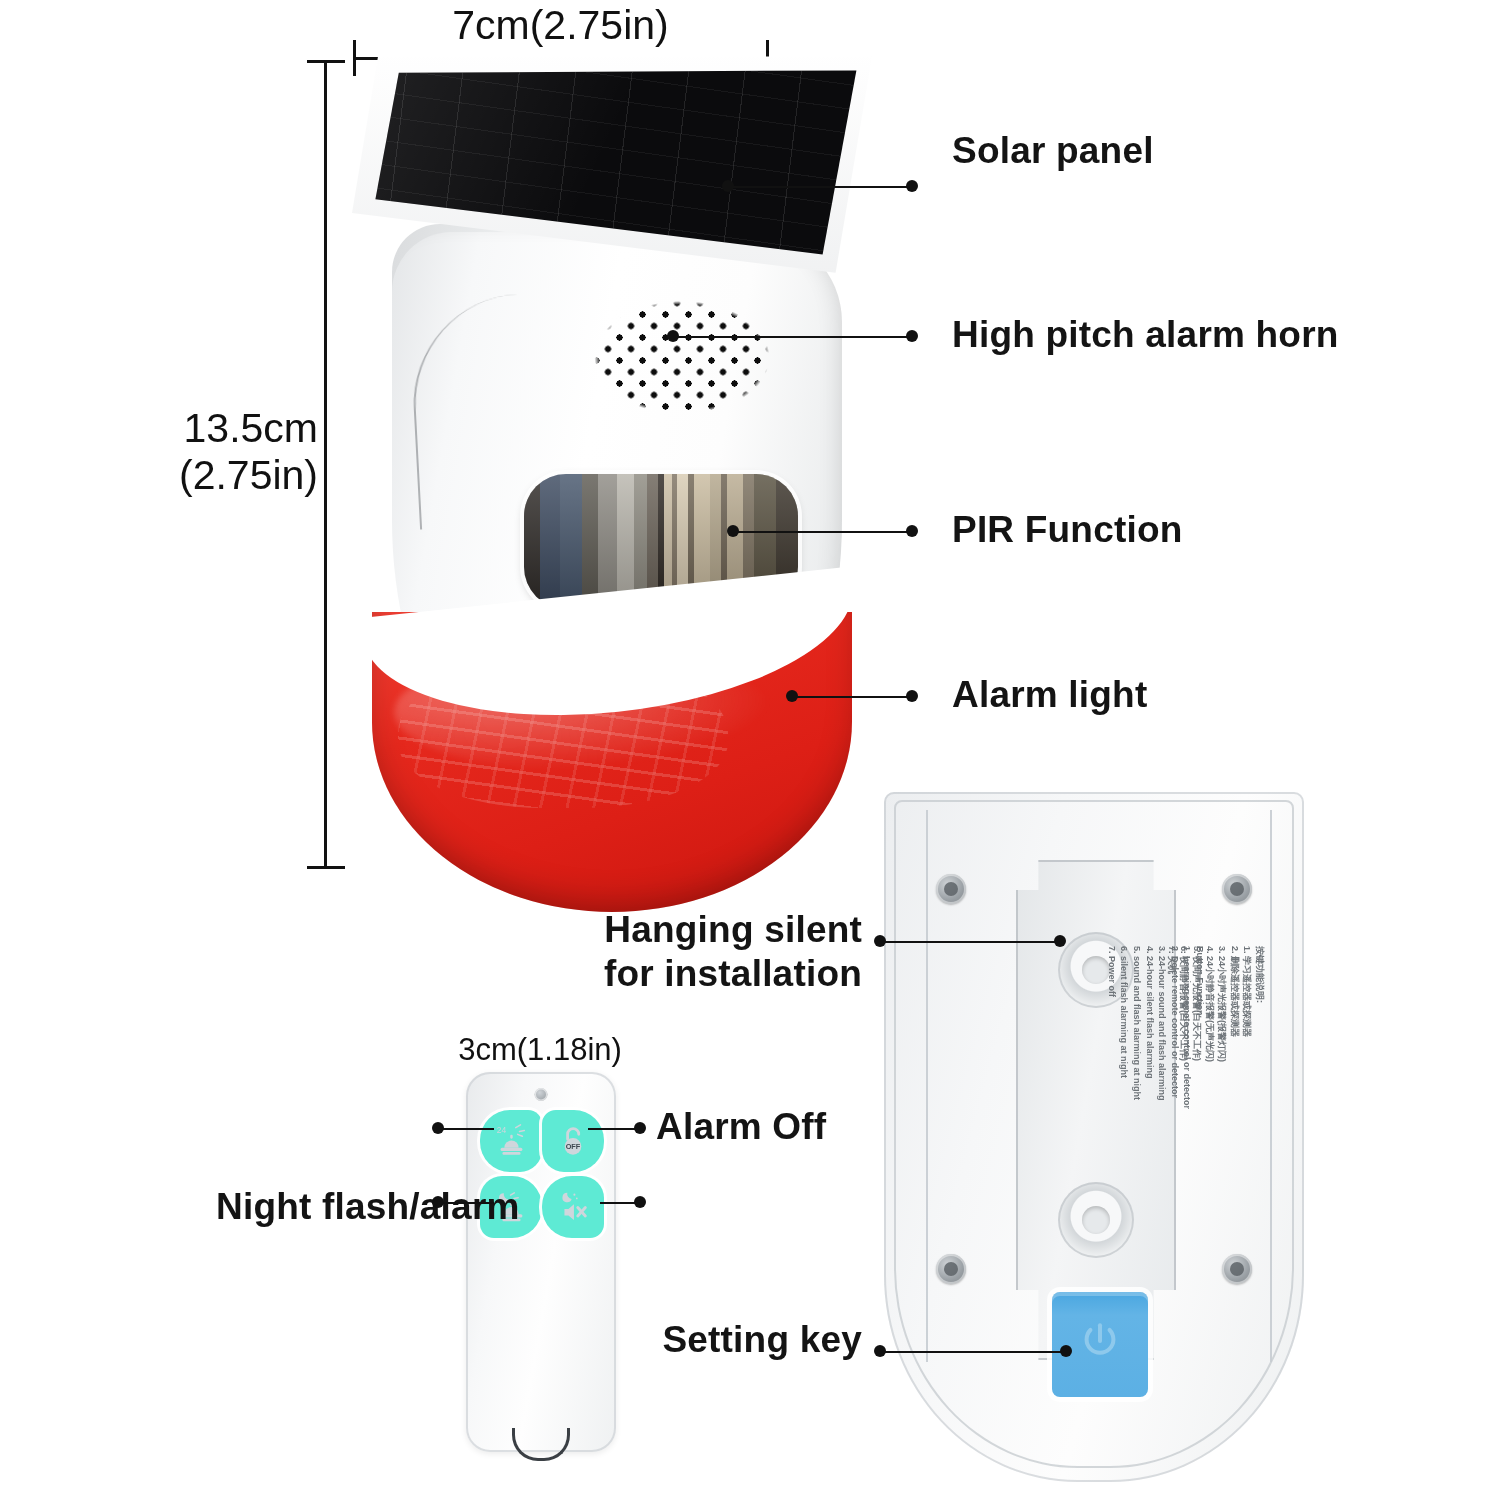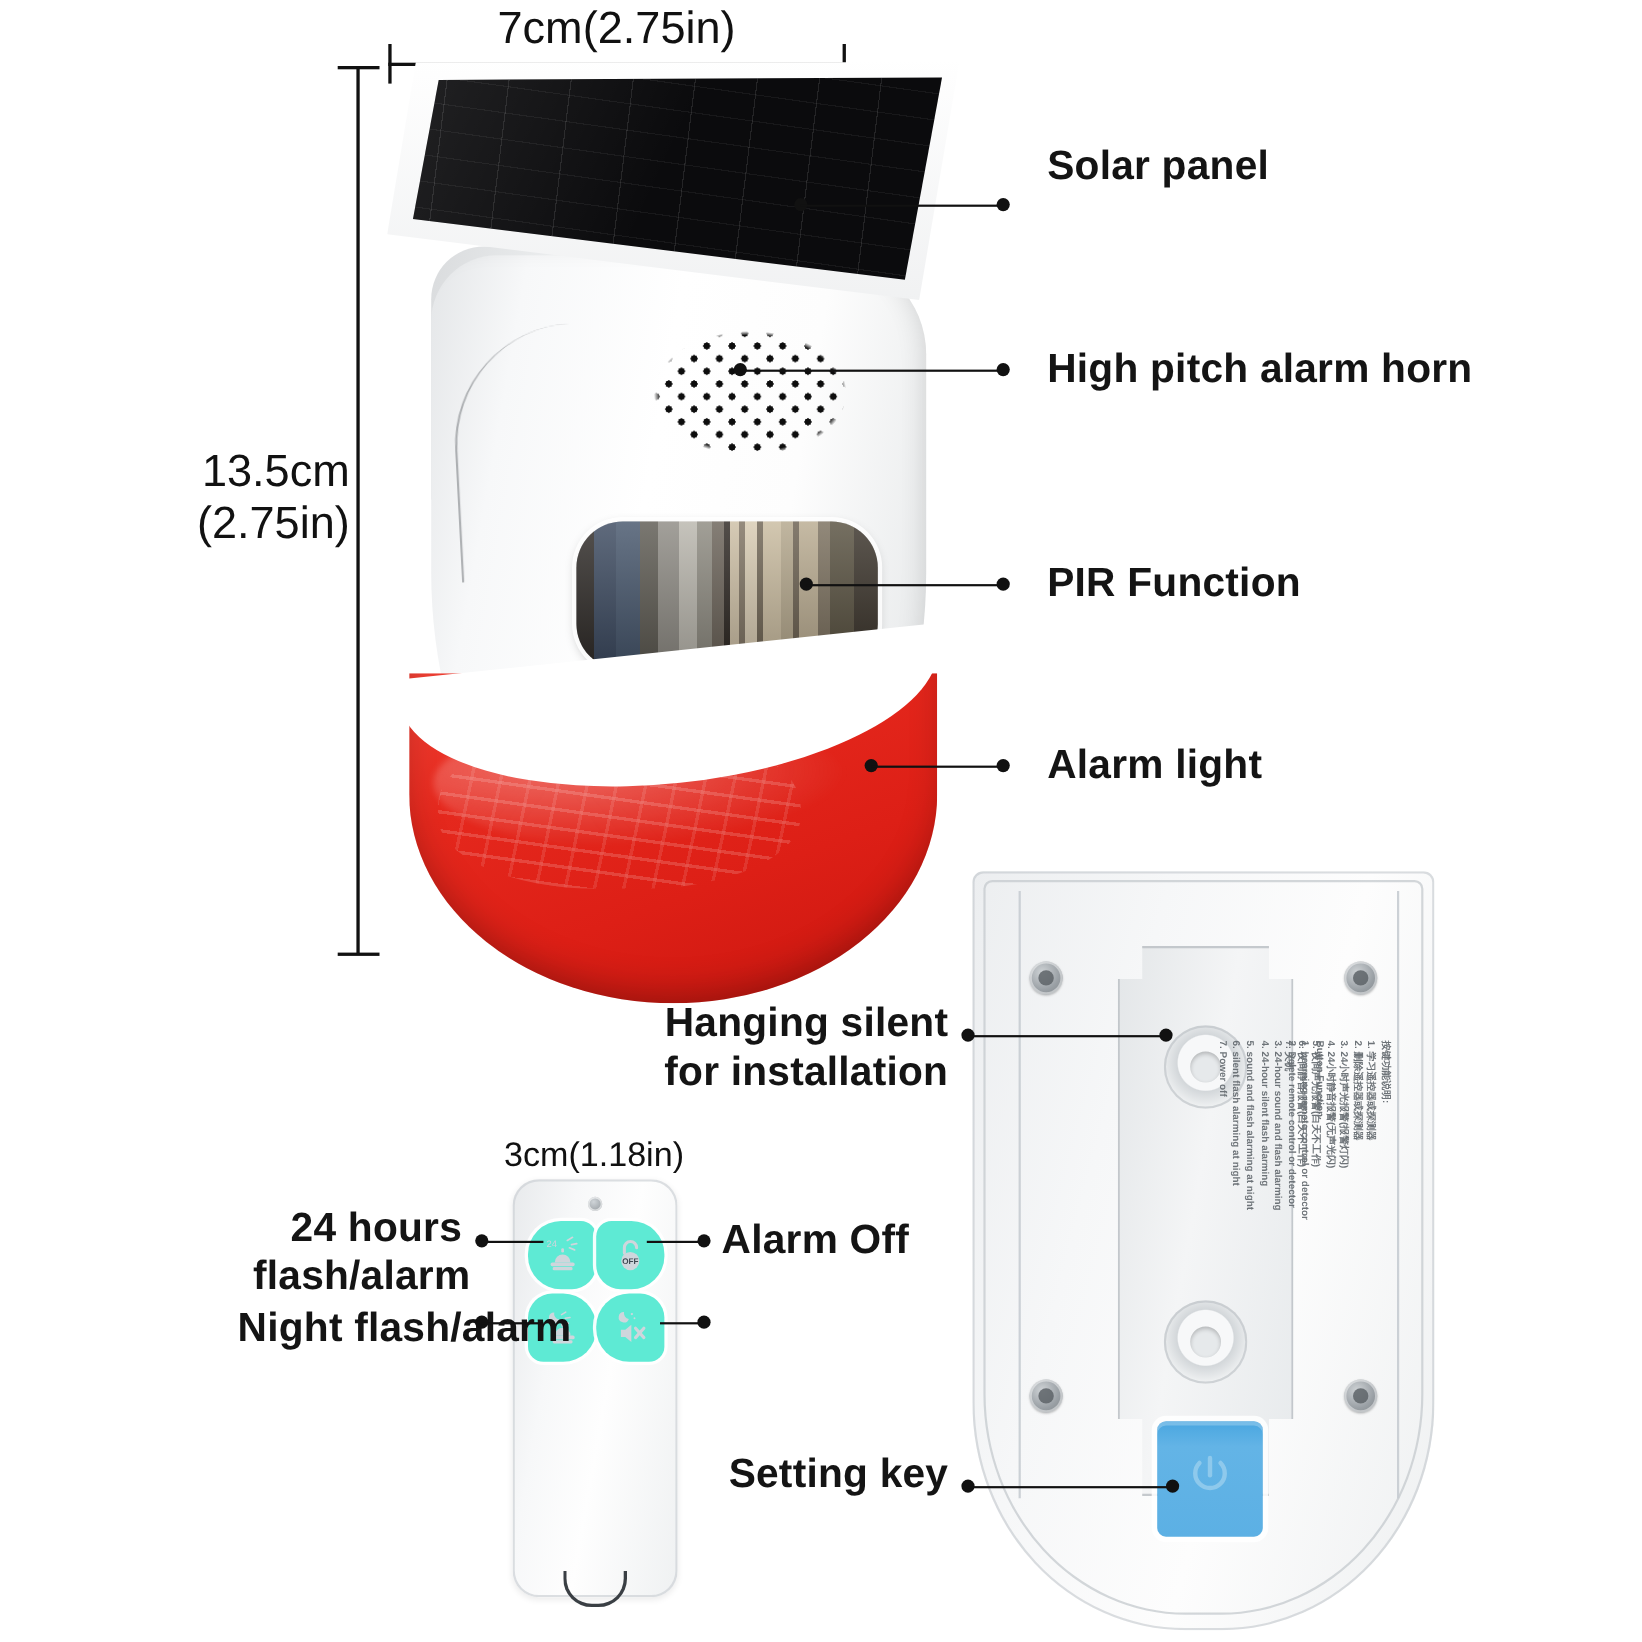--- a/index.html
+++ b/index.html
@@ -317,22 +317,20 @@
         <g stroke="#cfd6dc" stroke-width="3" stroke-linecap="round">
           <path d="M25 20.5 l8 9"></path>
           <path d="M33 20.5 l-8 9"></path>
         </g>
       </svg>
     </div>
 
     <div class="keyring"></div>
   </div>
 
-  <div class="lbl r" style="left:230px;top:1094px;width:190px;">24 hours
-flash/alarm</div>
   <div class="dot" style="left:432px;top:1122px;"></div>
   <div class="leader" style="left:438px;top:1128px;width:56px;"></div>
 
   <div class="lbl r" style="left:216px;top:1185px;width:204px;">Night flash/alarm</div>
   <div class="dot" style="left:432px;top:1196px;"></div>
   <div class="leader" style="left:438px;top:1202px;width:56px;"></div>
 
   <div class="leader" style="left:588px;top:1128px;width:52px;"></div>
   <div class="dot" style="left:634px;top:1122px;"></div>
   <div class="lbl" style="left:656px;top:1105px;">Alarm Off</div>

